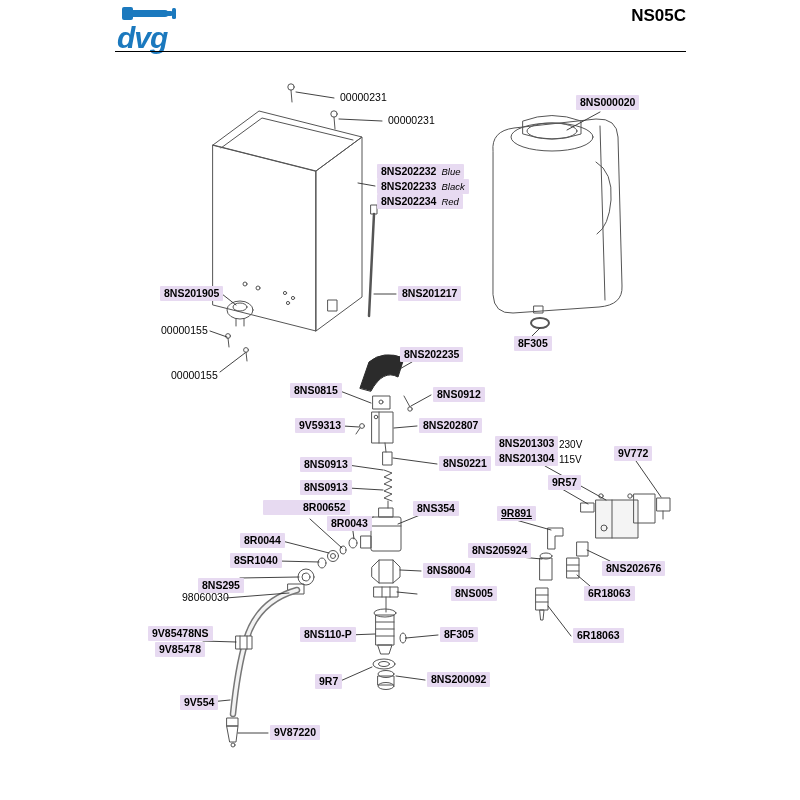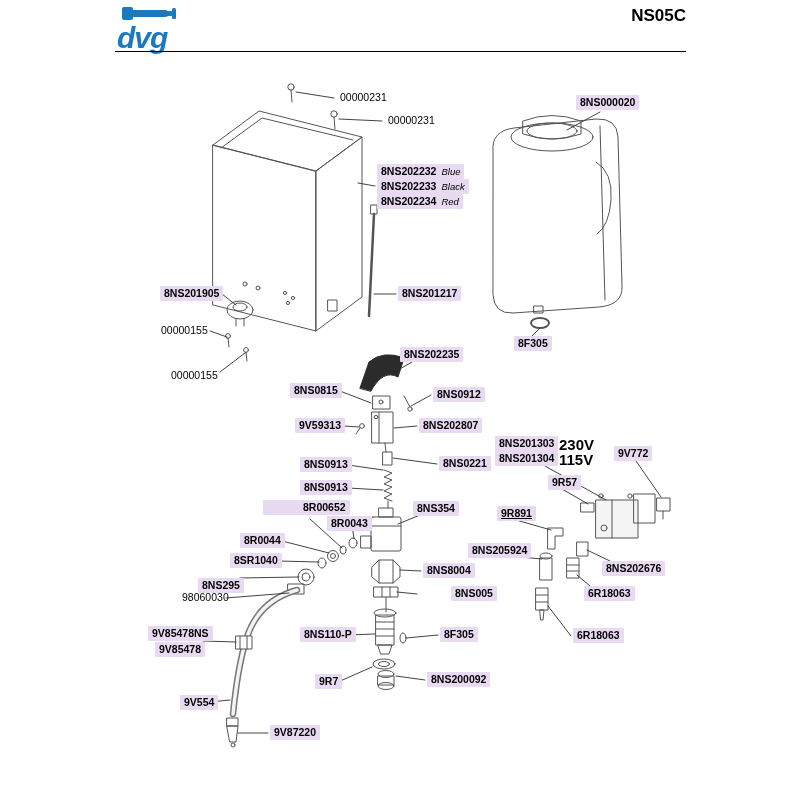--- a/index.html
+++ b/index.html
@@ -24,21 +24,21 @@
   #drawing{position:absolute;left:0;top:0;}
   #drawing > g{stroke:var(--line,#555);fill:none;}
   #leader-lines line{stroke:#2e2e2e;stroke-width:0.9;}
 
   
   #labels-layer{position:absolute;left:0;top:0;width:800px;height:800px;}
   .part-label{position:absolute;font-size:10.5px;font-weight:bold;line-height:13px;
               padding:1px 4px;white-space:nowrap;border-radius:1px;}
   .part-label.hl{background:var(--label-bg,#e7daf1);}
   .part-label.plain{font-weight:normal;background:transparent;}
-  .part-label.tiny{font-weight:bold;font-size:15px;background:transparent;padding:1px 2px;}
+  .part-label.tiny{font-weight:normal;font-size:10px;background:transparent;padding:1px 2px;}
   .part-label em{font-style:italic;font-weight:normal;font-size:9.5px;margin-left:5px;}
 </style>
 </head>
 <body>
 
 <div class="page">
 
   <div class="header">
     <div class="logo">
       <svg width="90" height="48" viewBox="0 0 90 48">

